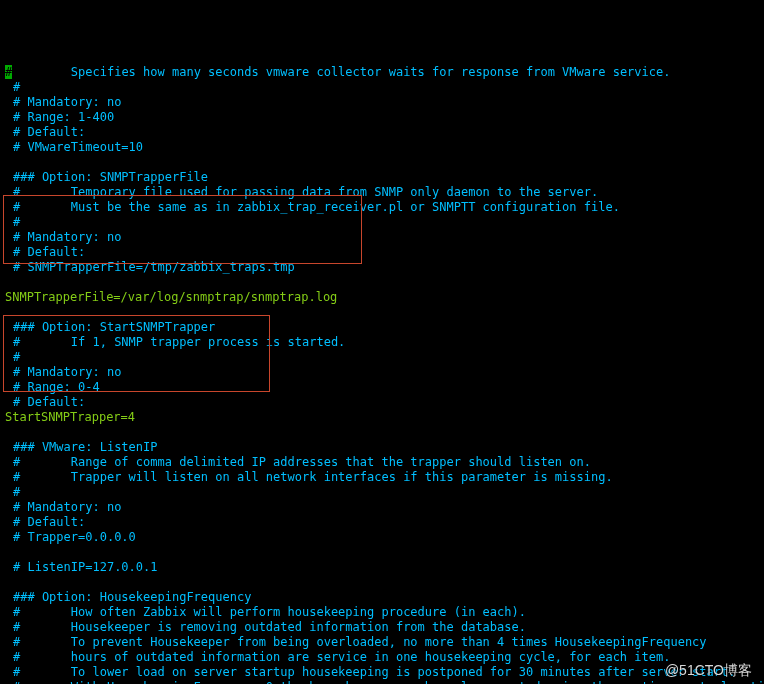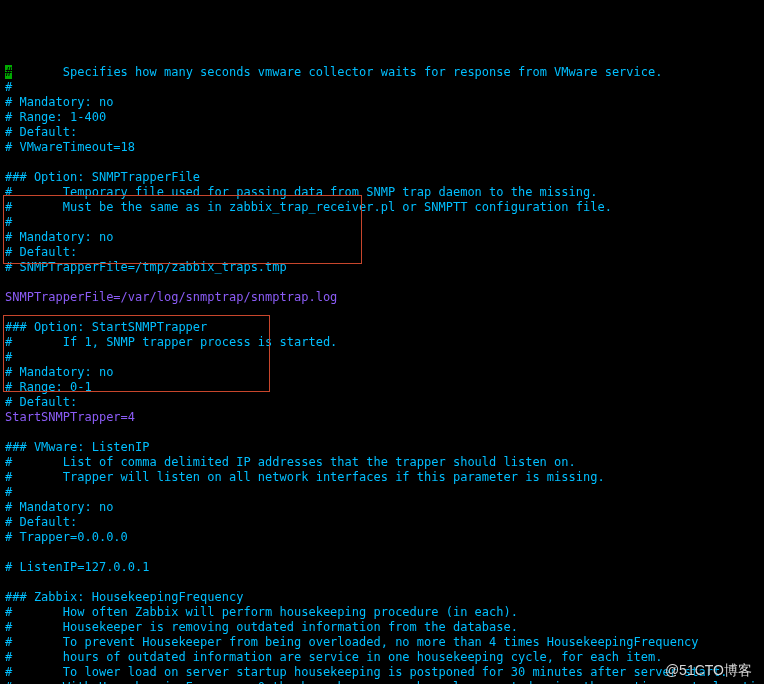--- a/index.html
+++ b/index.html
@@ -14,22 +14,22 @@
     font-family: "DejaVu Sans Mono", "Consolas", "Courier New", monospace;
     font-size: 12px;
     line-height: 15px;
     position: relative;
     overflow: hidden;
     white-space: pre;
   }
   .term {
     padding: 5px 5px 0 5px;
   }
-  .c-comment { color: #00bfff; } 
-  .c-uncomment { color: #8b5cf6; } 
+  .c-comment { color: #00bfff; margin-left: 8px; } 
+  .c-uncomment { color: #84cc16; } 
   .c-cursor {
     background: #00aa00;
     color: #000;
   }
   .hlbox {
     position: absolute;
     border: 1px solid #c8462c;
     background: transparent;
     pointer-events: none;
   }
@@ -49,51 +49,51 @@
 </head>
 <body>
 
 
 
 <div class="term"><span class="c-cursor">#</span><span id="first-line-rest" class="c-comment">       Specifies how many seconds vmware collector waits for response from VMware service.</span>
 <div id="lines-container"><span class="c-comment">#</span>
 <span class="c-comment"># Mandatory: no</span>
 <span class="c-comment"># Range: 1-400</span>
 <span class="c-comment"># Default:</span>
-<span class="c-comment"># VMwareTimeout=18</span>
+<span class="c-comment"># VMwareTimeout=10</span>
 <span class="c-comment"></span>
 <span class="c-comment">### Option: SNMPTrapperFile</span>
-<span class="c-comment">#       Temporary file used for passing data from SNMP trap daemon to the missing.</span>
+<span class="c-comment">#       Temporary file used for passing data from SNMP only daemon to the server.</span>
 <span class="c-comment">#       Must be the same as in zabbix_trap_receiver.pl or SNMPTT configuration file.</span>
 <span class="c-comment">#</span>
 <span class="c-comment"># Mandatory: no</span>
 <span class="c-comment"># Default:</span>
 <span class="c-comment"># SNMPTrapperFile=/tmp/zabbix_traps.tmp</span>
 <span class="c-comment"></span>
 <span class="c-uncomment">SNMPTrapperFile=/var/log/snmptrap/snmptrap.log</span>
 <span class="c-comment"></span>
 <span class="c-comment">### Option: StartSNMPTrapper</span>
 <span class="c-comment">#       If 1, SNMP trapper process is started.</span>
 <span class="c-comment">#</span>
 <span class="c-comment"># Mandatory: no</span>
-<span class="c-comment"># Range: 0-1</span>
+<span class="c-comment"># Range: 0-4</span>
 <span class="c-comment"># Default:</span>
 <span class="c-uncomment">StartSNMPTrapper=4</span>
 <span class="c-comment"></span>
 <span class="c-comment">### VMware: ListenIP</span>
-<span class="c-comment">#       List of comma delimited IP addresses that the trapper should listen on.</span>
+<span class="c-comment">#       Range of comma delimited IP addresses that the trapper should listen on.</span>
 <span class="c-comment">#       Trapper will listen on all network interfaces if this parameter is missing.</span>
 <span class="c-comment">#</span>
 <span class="c-comment"># Mandatory: no</span>
 <span class="c-comment"># Default:</span>
 <span class="c-comment"># Trapper=0.0.0.0</span>
 <span class="c-comment"></span>
 <span class="c-comment"># ListenIP=127.0.0.1</span>
 <span class="c-comment"></span>
-<span class="c-comment">### Zabbix: HousekeepingFrequency</span>
+<span class="c-comment">### Option: HousekeepingFrequency</span>
 <span class="c-comment">#       How often Zabbix will perform housekeeping procedure (in each).</span>
 <span class="c-comment">#       Housekeeper is removing outdated information from the database.</span>
 <span class="c-comment">#       To prevent Housekeeper from being overloaded, no more than 4 times HousekeepingFrequency</span>
 <span class="c-comment">#       hours of outdated information are service in one housekeeping cycle, for each item.</span>
 <span class="c-comment">#       To lower load on server startup housekeeping is postponed for 30 minutes after server start.</span>
 <span class="c-comment">#       With HousekeepingFrequency=0 the housekeeper can be only executed using the runtime control option.</span>
 
 
 
 </div></div>

